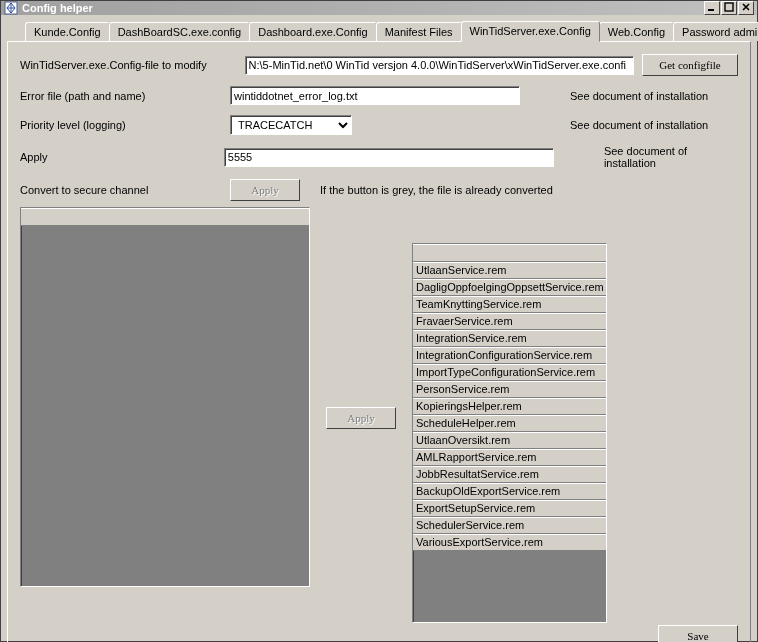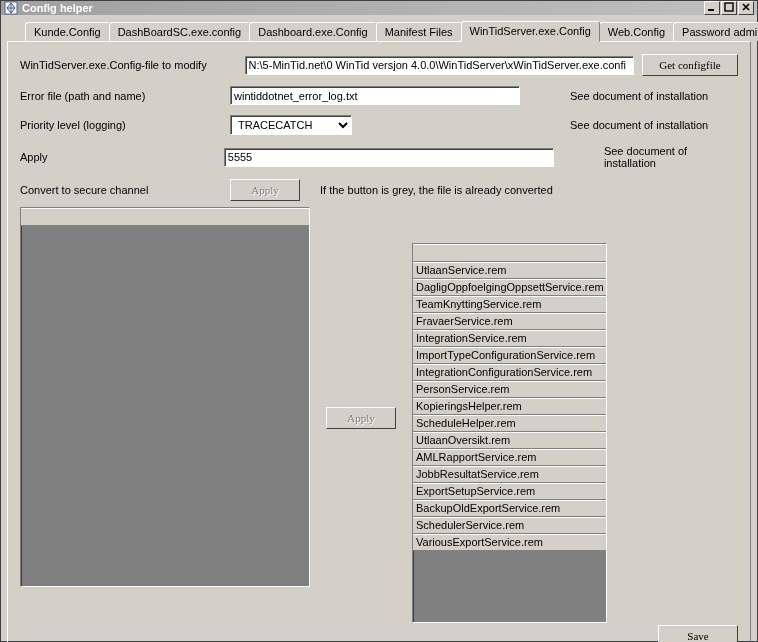--- a/index.html
+++ b/index.html
@@ -225,30 +225,30 @@
         </div>
 
         <div class="listbox right">
           <div style="height:18px;background:#d4d0c8;border-top:1px solid #fff;border-bottom:1px solid #808080"></div>
           <div id="svc-container">
               <div class="svc-item">UtlaanService.rem</div>
               <div class="svc-item">DagligOppfoelgingOppsettService.rem</div>
               <div class="svc-item">TeamKnyttingService.rem</div>
               <div class="svc-item">FravaerService.rem</div>
               <div class="svc-item">IntegrationService.rem</div>
+              <div class="svc-item">IntegrationConfigurationService.rem</div>
               <div class="svc-item">ImportTypeConfigurationService.rem</div>
-              <div class="svc-item">IntegrationConfigurationService.rem</div>
               <div class="svc-item">PersonService.rem</div>
               <div class="svc-item">KopieringsHelper.rem</div>
               <div class="svc-item">ScheduleHelper.rem</div>
               <div class="svc-item">UtlaanOversikt.rem</div>
               <div class="svc-item">AMLRapportService.rem</div>
               <div class="svc-item">JobbResultatService.rem</div>
+              <div class="svc-item">BackupOldExportService.rem</div>
               <div class="svc-item">ExportSetupService.rem</div>
-              <div class="svc-item">BackupOldExportService.rem</div>
               <div class="svc-item">SchedulerService.rem</div>
               <div class="svc-item">VariousExportService.rem</div>
             </div>
         </div>
       </div>
 
       <div class="save-row">
         <button class="btn" style="width:80px">Save</button>
       </div>
 

